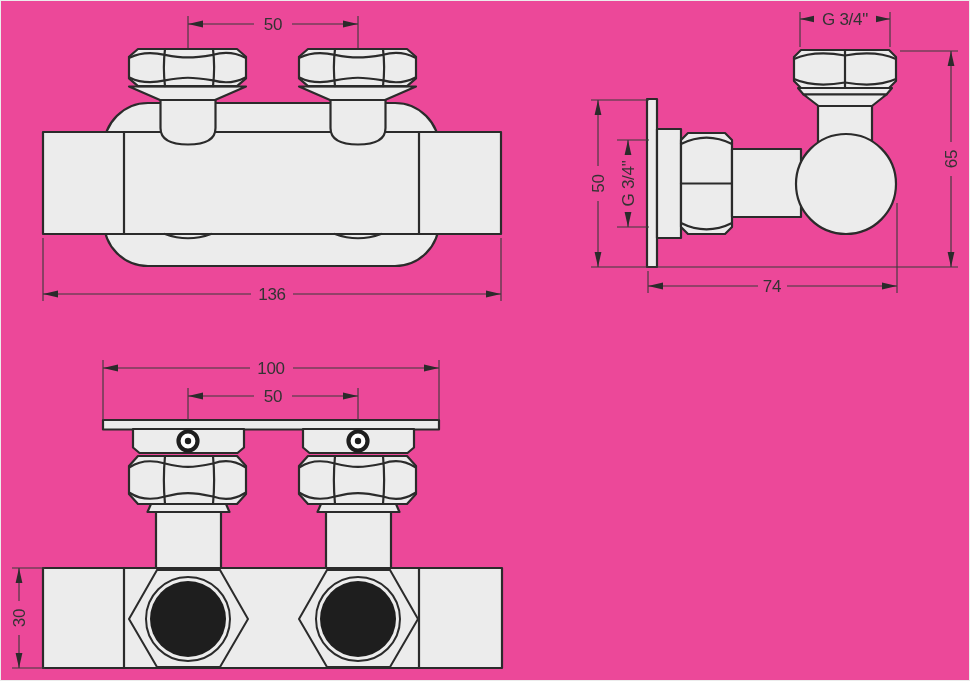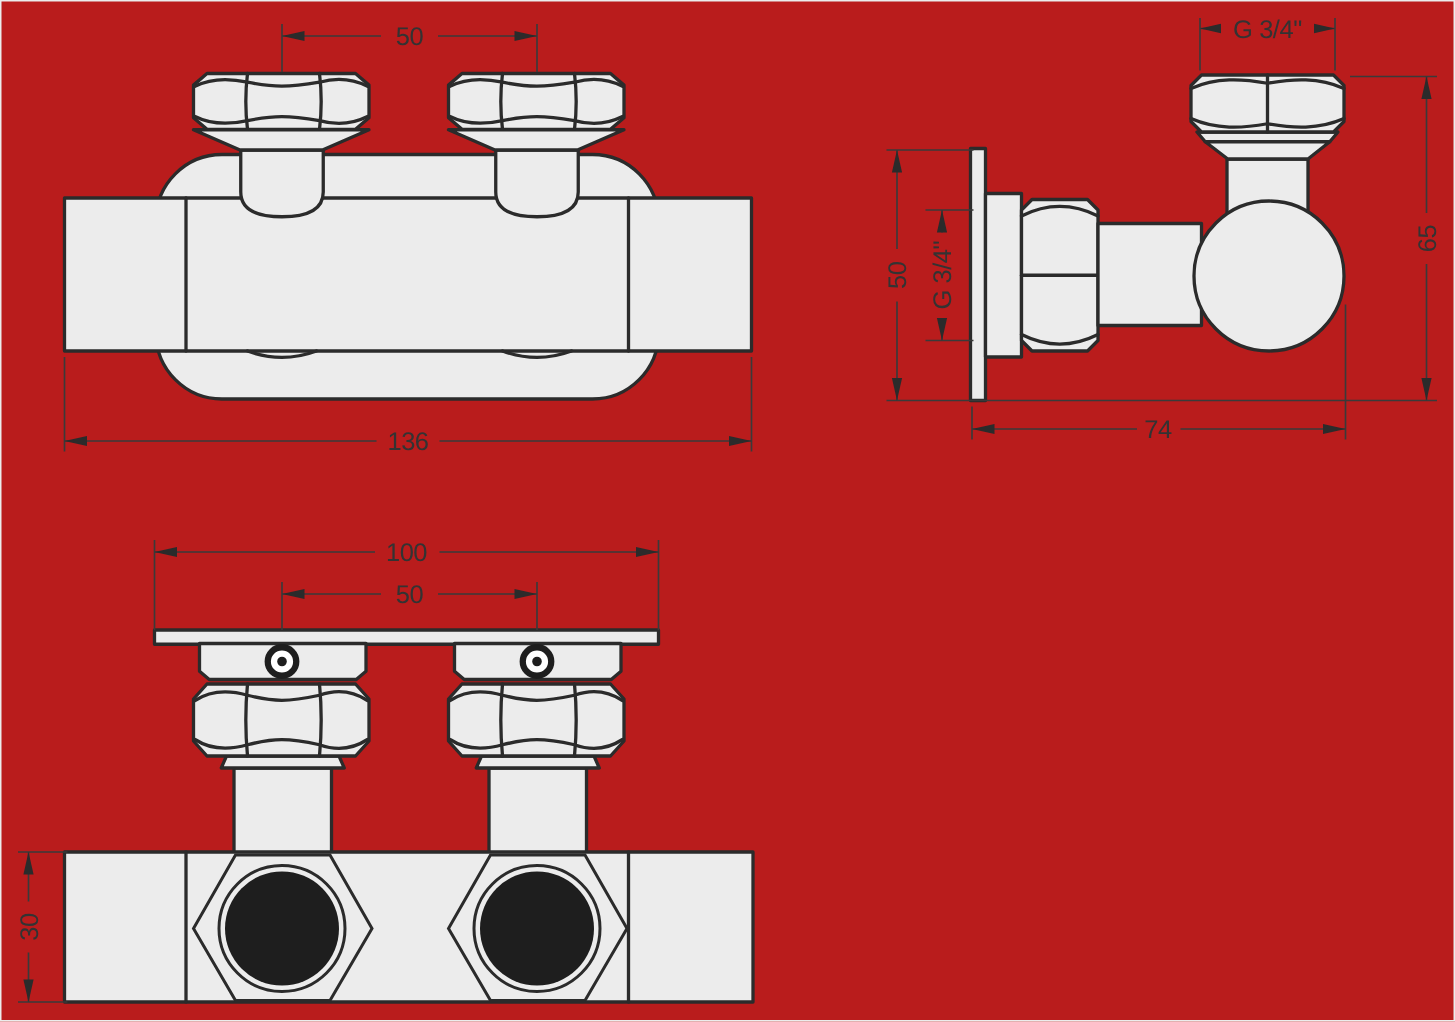--- a/index.html
+++ b/index.html
@@ -1,20 +1,20 @@
 <!DOCTYPE html>
 <html><head>
 <meta charset="utf-8">
 <style>
   html,body{margin:0;padding:0;background:#ffffff;}
   #canvas{
     position:relative;
     width:968px;height:679px;
     border:1px solid #ececec;
-    background:#b91c1c;
+    background:#ec4899;
     font-family:"Liberation Sans", sans-serif;
   }
   svg{position:absolute;left:0;top:0;}
   .f   {fill:#ececec;stroke:#2b2b2b;stroke-width:2.2;stroke-linejoin:round;}
   .s   {fill:none;stroke:#2b2b2b;stroke-width:2.2;stroke-linejoin:round;stroke-linecap:round;}
   .thin{fill:none;stroke:#2b2b2b;stroke-width:2;}
   .dim {fill:none;stroke:#3a3a3a;stroke-width:1.1;}
   .arr {fill:#2b2b2b;stroke:none;}
   .dtx {fill:#333333;font-size:17px;letter-spacing:-0.3px;text-anchor:middle;}
   .port{fill:#1e1e1e;stroke:none;}

